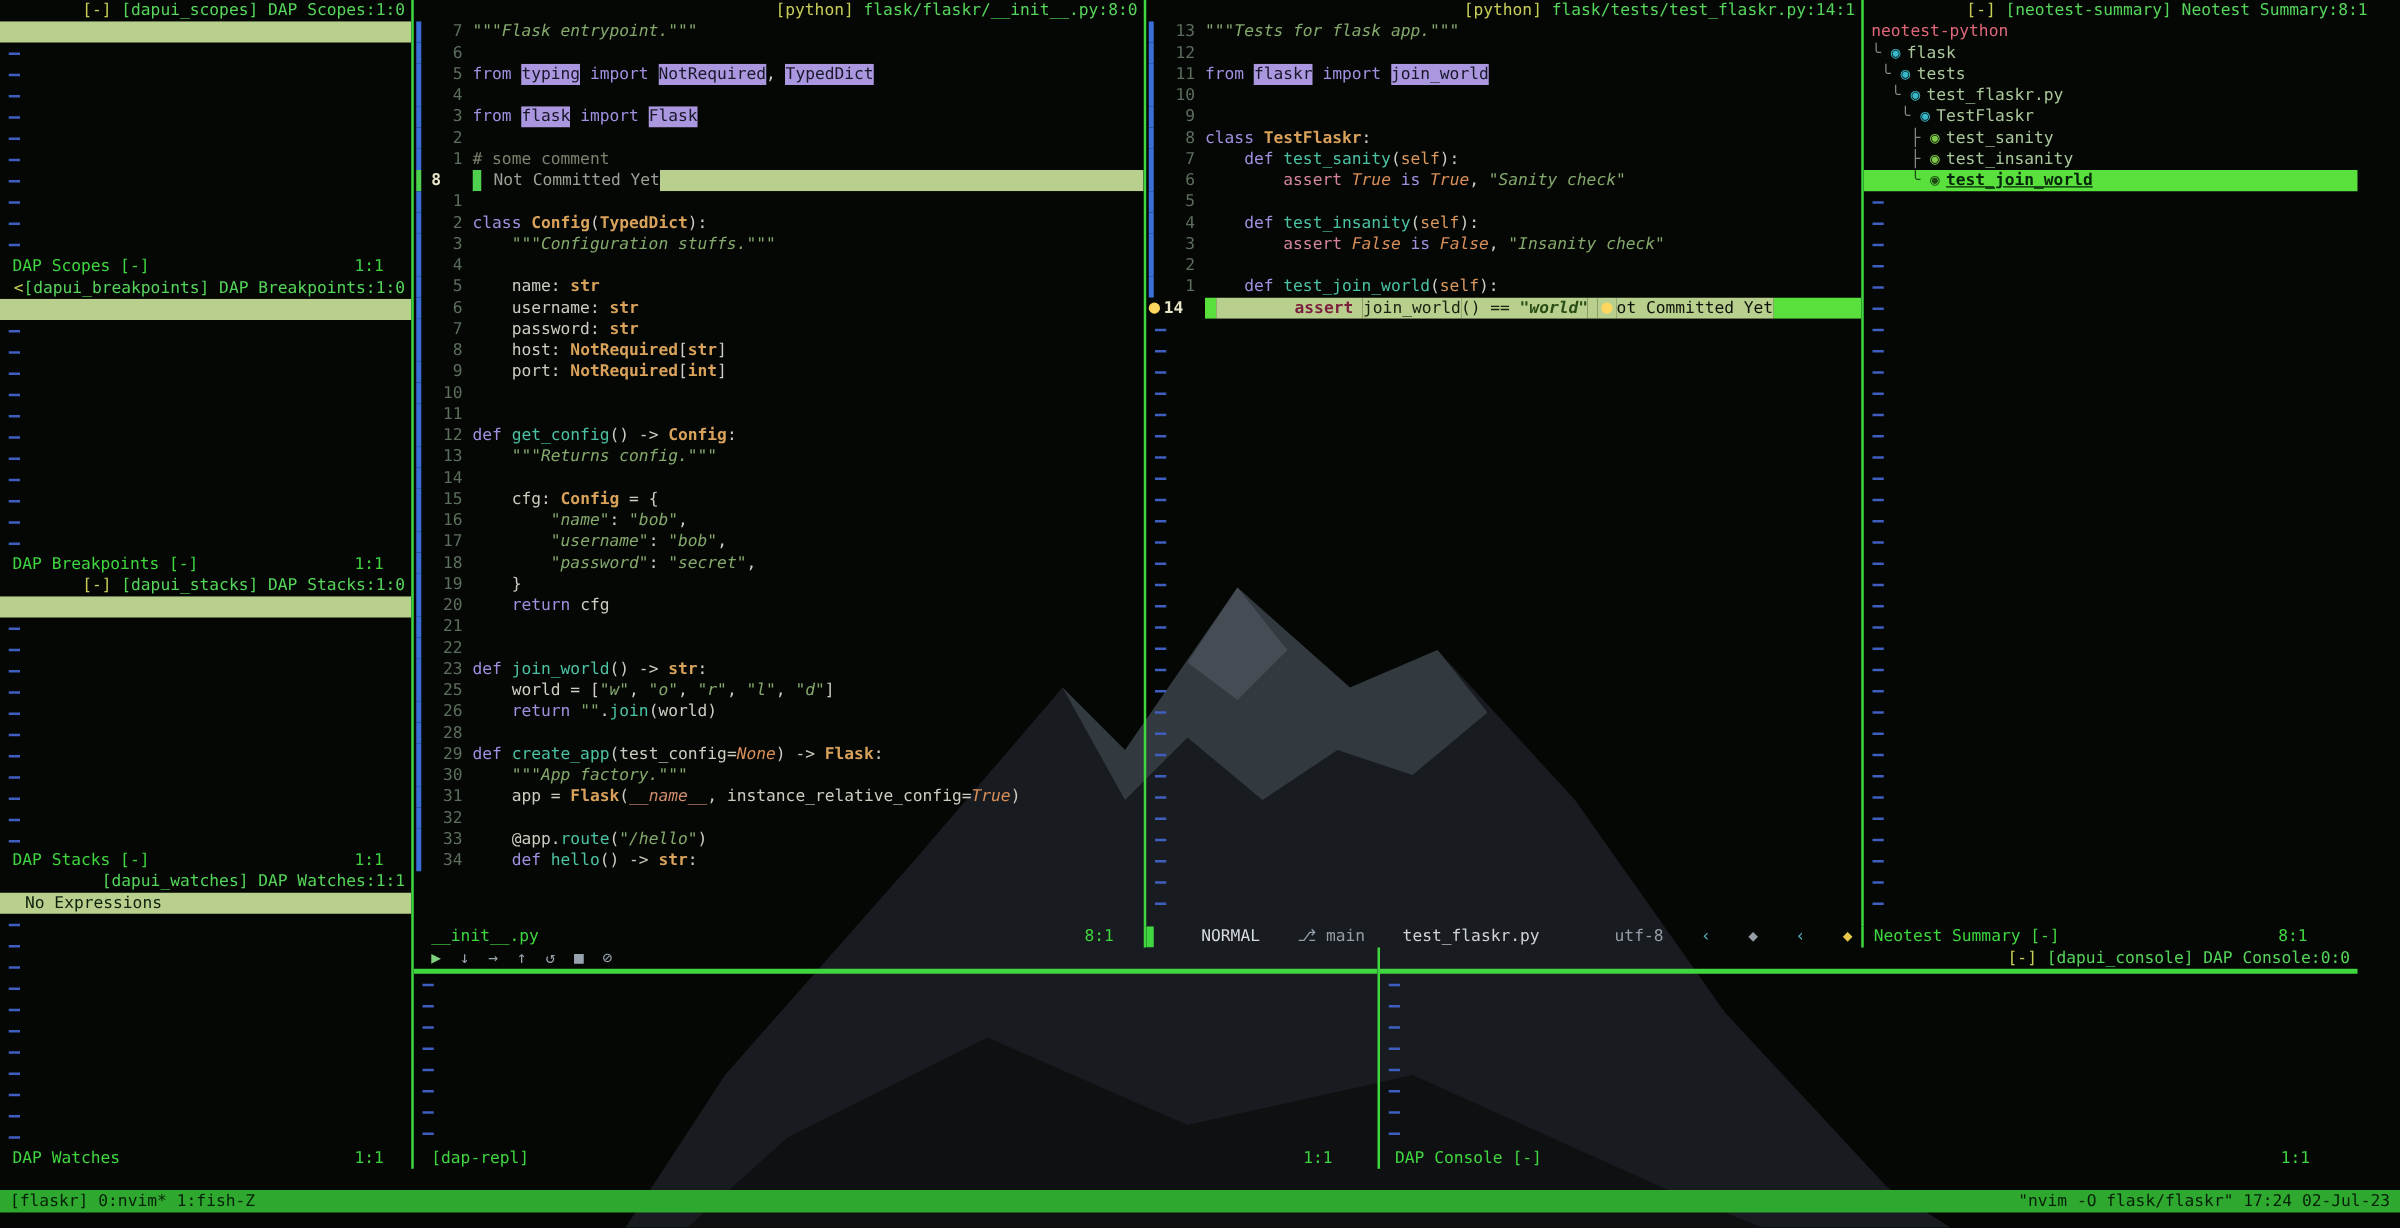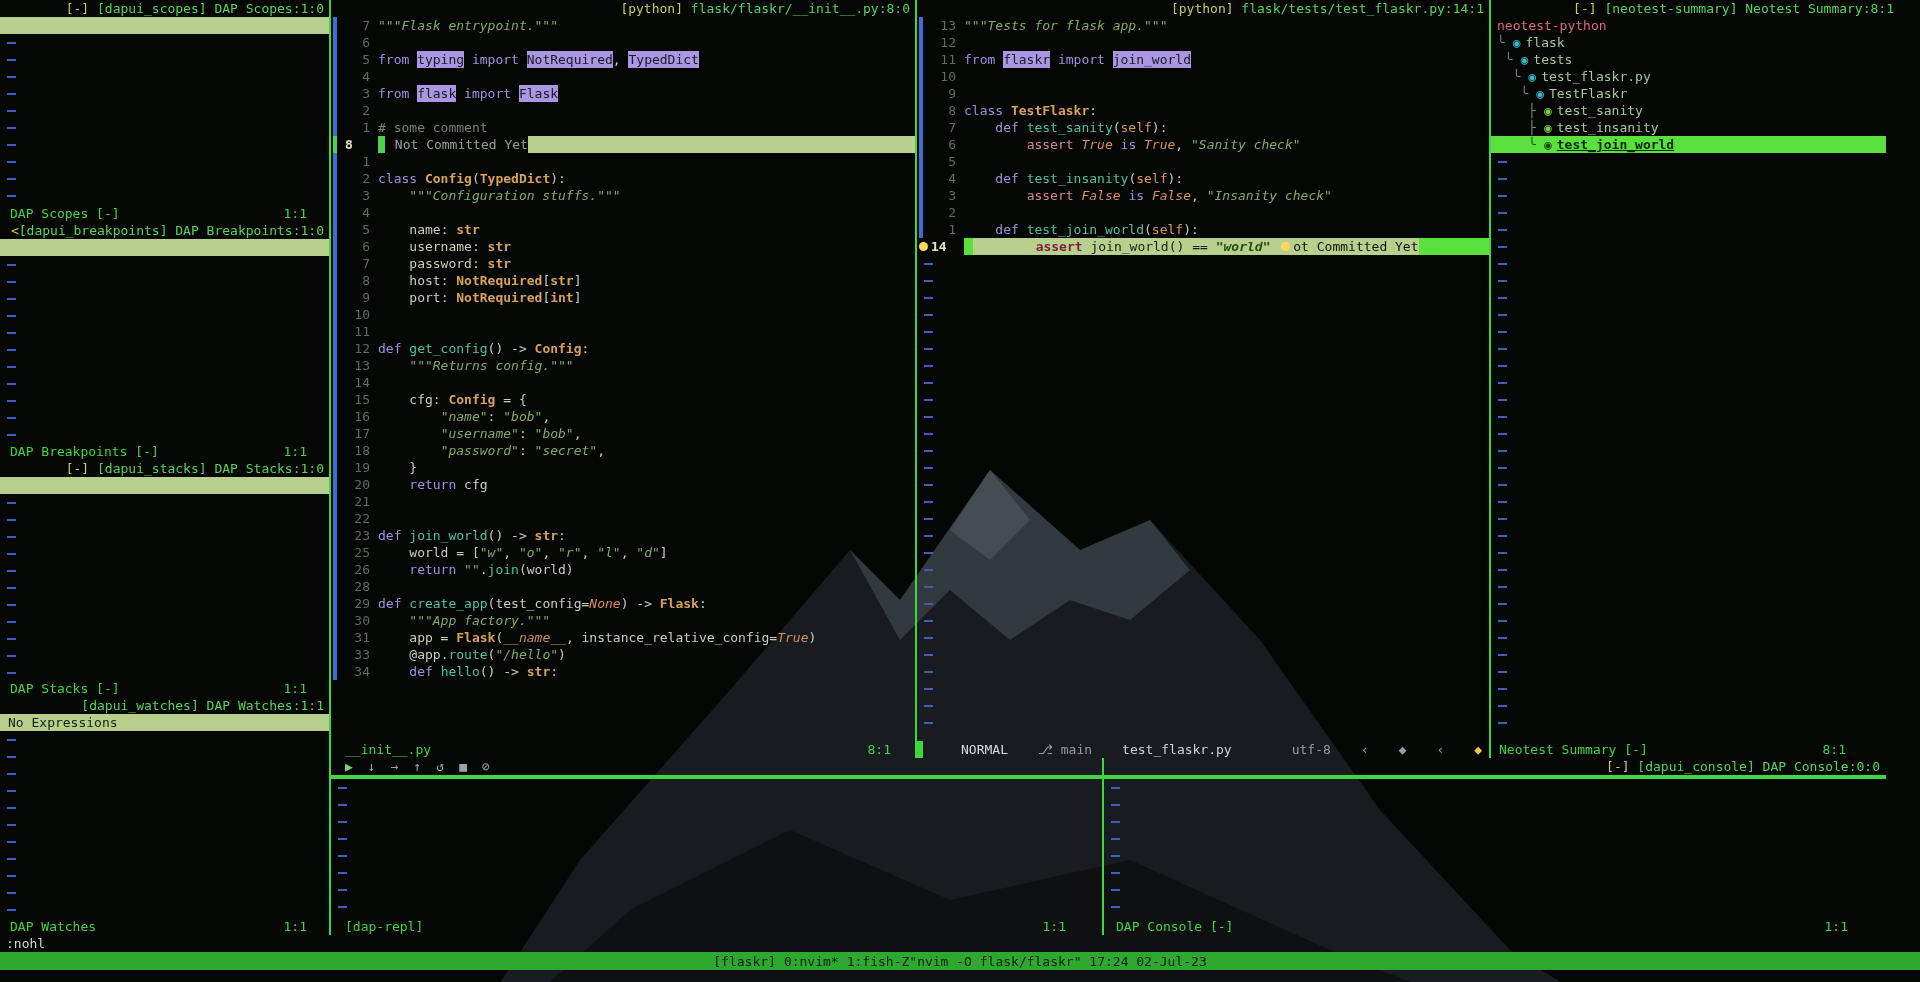--- a/index.html
+++ b/index.html
@@ -9,21 +9,21 @@
   
   .bg{position:absolute;left:430px;top:430px;z-index:0}
   
   .nvim{position:absolute;top:0;left:0;right:0;height:935px;display:flex;z-index:1}
   .leftcol{width:329px;display:flex;flex-direction:column}
   .panel{display:flex;flex-direction:column;overflow:hidden}
   .winbar{height:17px;display:flex;justify-content:flex-end;padding-right:5px;white-space:pre;overflow:hidden}
   .winbar .tag{color:#c9cd58}
   .winbar .ttl{color:#55d65a}
   .content{flex:1;overflow:hidden}
-  .cursorline{height:17px;background:#b9cf8e;color:#10210e;padding-left:8px;white-space:pre}
+  .cursorline{height:17px;background:#b9cf8e;color:#10210e;padding-left:20px;white-space:pre}
   .statusline{height:17px;display:flex;justify-content:space-between;color:#3fd63f;padding:0 22px 0 10px;white-space:pre}
   .vsep{width:2px;background:#3fd63f}
   .hbar{height:4px;background:#3fd63f}
   .dashrow{height:17px;display:flex;align-items:center;padding-left:7px}
   .dashrow i{width:9px;height:2px;background:#3e5fbf;display:block}
   
   .rightregion{flex:1;display:flex;flex-direction:column}
   .editorsrow{height:741px;display:flex}
   .editor{display:flex;flex-direction:column;overflow:hidden}
   .lines{flex:1;overflow:hidden}
@@ -86,21 +86,21 @@
   .lua .cyan{color:#56b6c2}
   .lua .yellow{color:#e8c84a}
   
   .bottomrow{height:177px;display:flex}
   .bpanel{display:flex;flex-direction:column;overflow:hidden}
   .fillrows{flex:1;overflow:hidden}
   .dapbar{height:17px;display:flex;gap:15px;padding-left:14px;align-items:center;color:#97a3ae}
   .dapbar span:first-child{color:#7fd17f}
   
   .cmdline{position:absolute;top:935px;left:0;right:0;height:17px;color:#d5d5d5;padding-left:6px;z-index:1;white-space:pre}
-  .tmux{position:absolute;top:952px;left:0;right:0;height:18px;background:#2ea82e;color:#062006;display:flex;justify-content:center;align-items:center;padding:0 8px;z-index:2;white-space:pre}
+  .tmux{position:absolute;top:952px;left:0;right:0;height:18px;background:#2ea82e;color:#062006;display:flex;justify-content:space-between;align-items:center;padding:0 8px;z-index:2;white-space:pre}
   .tmux .wins{display:flex;gap:8px}
 </style>
 </head>
 <body>
 
 <div class="screen">
 
   <svg class="bg" width="1300" height="660" viewBox="0 0 1300 660">
     <polygon points="0,660 150,430 300,260 420,120 470,170 560,40 650,120 720,90 830,210 950,380 1080,520 1300,660" fill="#181c20"></polygon>
     <polygon points="420,120 470,170 560,40 650,120 720,90 760,140 700,190 640,170 580,210 520,160 470,210" fill="#3a4147" opacity="0.8"></polygon>
@@ -322,20 +322,21 @@
               <div class="ln"><span class="lnsign"><i class="bar blue"></i></span><span class="lnnum">20</span><span class="lncode"><span class="sg-txt">    </span><span class="sg-kw">return </span><span class="sg-txt">cfg</span></span></div>
               <div class="ln"><span class="lnsign"><i class="bar blue"></i></span><span class="lnnum">21</span><span class="lncode"></span></div>
               <div class="ln"><span class="lnsign"><i class="bar blue"></i></span><span class="lnnum">22</span><span class="lncode"></span></div>
               <div class="ln"><span class="lnsign"><i class="bar blue"></i></span><span class="lnnum">23</span><span class="lncode"><span class="sg-kw">def </span><span class="sg-fn">join_world</span><span class="sg-txt">() </span><span class="sg-txt">-&gt;</span><span class="sg-txt"> </span><span class="sg-type">str</span><span class="sg-txt">:</span></span></div>
               <div class="ln"><span class="lnsign"><i class="bar blue"></i></span><span class="lnnum">25</span><span class="lncode"><span class="sg-txt">    world = [</span><span class="sg-str">"w"</span><span class="sg-txt">, </span><span class="sg-str">"o"</span><span class="sg-txt">, </span><span class="sg-str">"r"</span><span class="sg-txt">, </span><span class="sg-str">"l"</span><span class="sg-txt">, </span><span class="sg-str">"d"</span><span class="sg-txt">]</span></span></div>
               <div class="ln"><span class="lnsign"><i class="bar blue"></i></span><span class="lnnum">26</span><span class="lncode"><span class="sg-txt">    </span><span class="sg-kw">return </span><span class="sg-str">""</span><span class="sg-txt">.</span><span class="sg-fn">join</span><span class="sg-txt">(world)</span></span></div>
               <div class="ln"><span class="lnsign"><i class="bar blue"></i></span><span class="lnnum">28</span><span class="lncode"></span></div>
               <div class="ln"><span class="lnsign"><i class="bar blue"></i></span><span class="lnnum">29</span><span class="lncode"><span class="sg-kw">def </span><span class="sg-fn">create_app</span><span class="sg-txt">(test_config=</span><span class="sg-const">None</span><span class="sg-txt">) </span><span class="sg-txt">-&gt;</span><span class="sg-txt"> </span><span class="sg-type">Flask</span><span class="sg-txt">:</span></span></div>
               <div class="ln"><span class="lnsign"><i class="bar blue"></i></span><span class="lnnum">30</span><span class="lncode"><span class="sg-txt">    </span><span class="sg-str">"""App factory."""</span></span></div>
               <div class="ln"><span class="lnsign"><i class="bar blue"></i></span><span class="lnnum">31</span><span class="lncode"><span class="sg-txt">    app = </span><span class="sg-type">Flask</span><span class="sg-txt">(</span><span class="sg-dunder">__name__</span><span class="sg-txt">, instance_relative_config=</span><span class="sg-const">True</span><span class="sg-txt">)</span></span></div>
+              <div class="ln"><span class="lnsign"><i class="bar blue"></i></span><span class="lnnum">32</span><span class="lncode"></span></div>
               <div class="ln"><span class="lnsign"><i class="bar blue"></i></span><span class="lnnum">33</span><span class="lncode"><span class="sg-txt">    </span><span class="sg-txt">@app</span><span class="sg-txt">.</span><span class="sg-fn">route</span><span class="sg-txt">(</span><span class="sg-str">"/hello"</span><span class="sg-txt">)</span></span></div>
               <div class="ln"><span class="lnsign"><i class="bar blue"></i></span><span class="lnnum">34</span><span class="lncode"><span class="sg-txt">    </span><span class="sg-kw">def </span><span class="sg-fn">hello</span><span class="sg-txt">() </span><span class="sg-txt">-&gt;</span><span class="sg-txt"> </span><span class="sg-type">str</span><span class="sg-txt">:</span></span></div>
             </div>
         </section>
 
         <div class="vsep"></div>
 
         <section class="editor" style="width:572px">
           <div class="winbar"><span class="tag">[python]</span><span class="ttl"> flask/tests/test_flaskr.py:14:1</span></div>
           <div class="lines">
@@ -656,21 +657,20 @@
               </div>
             </div>
           <div class="statusline" style="padding:0 72px 0 12px"><span>DAP Console [-]</span><span>1:1</span></div>
         </section>
 
       </div>
 
     </div>
   </div>
 
-  <div class="cmdline">:nohl</div>
 
   <div class="tmux">
     <span class="wins">
       <span>[flaskr]</span>
       <span style="display: inline-flex; gap: 8px;"><span>0:nvim*</span><span>1:fish-Z</span></span>
     </span>
     <span>"nvim -O flask/flaskr" 17:24 02-Jul-23</span>
   </div>
 
 </div>

